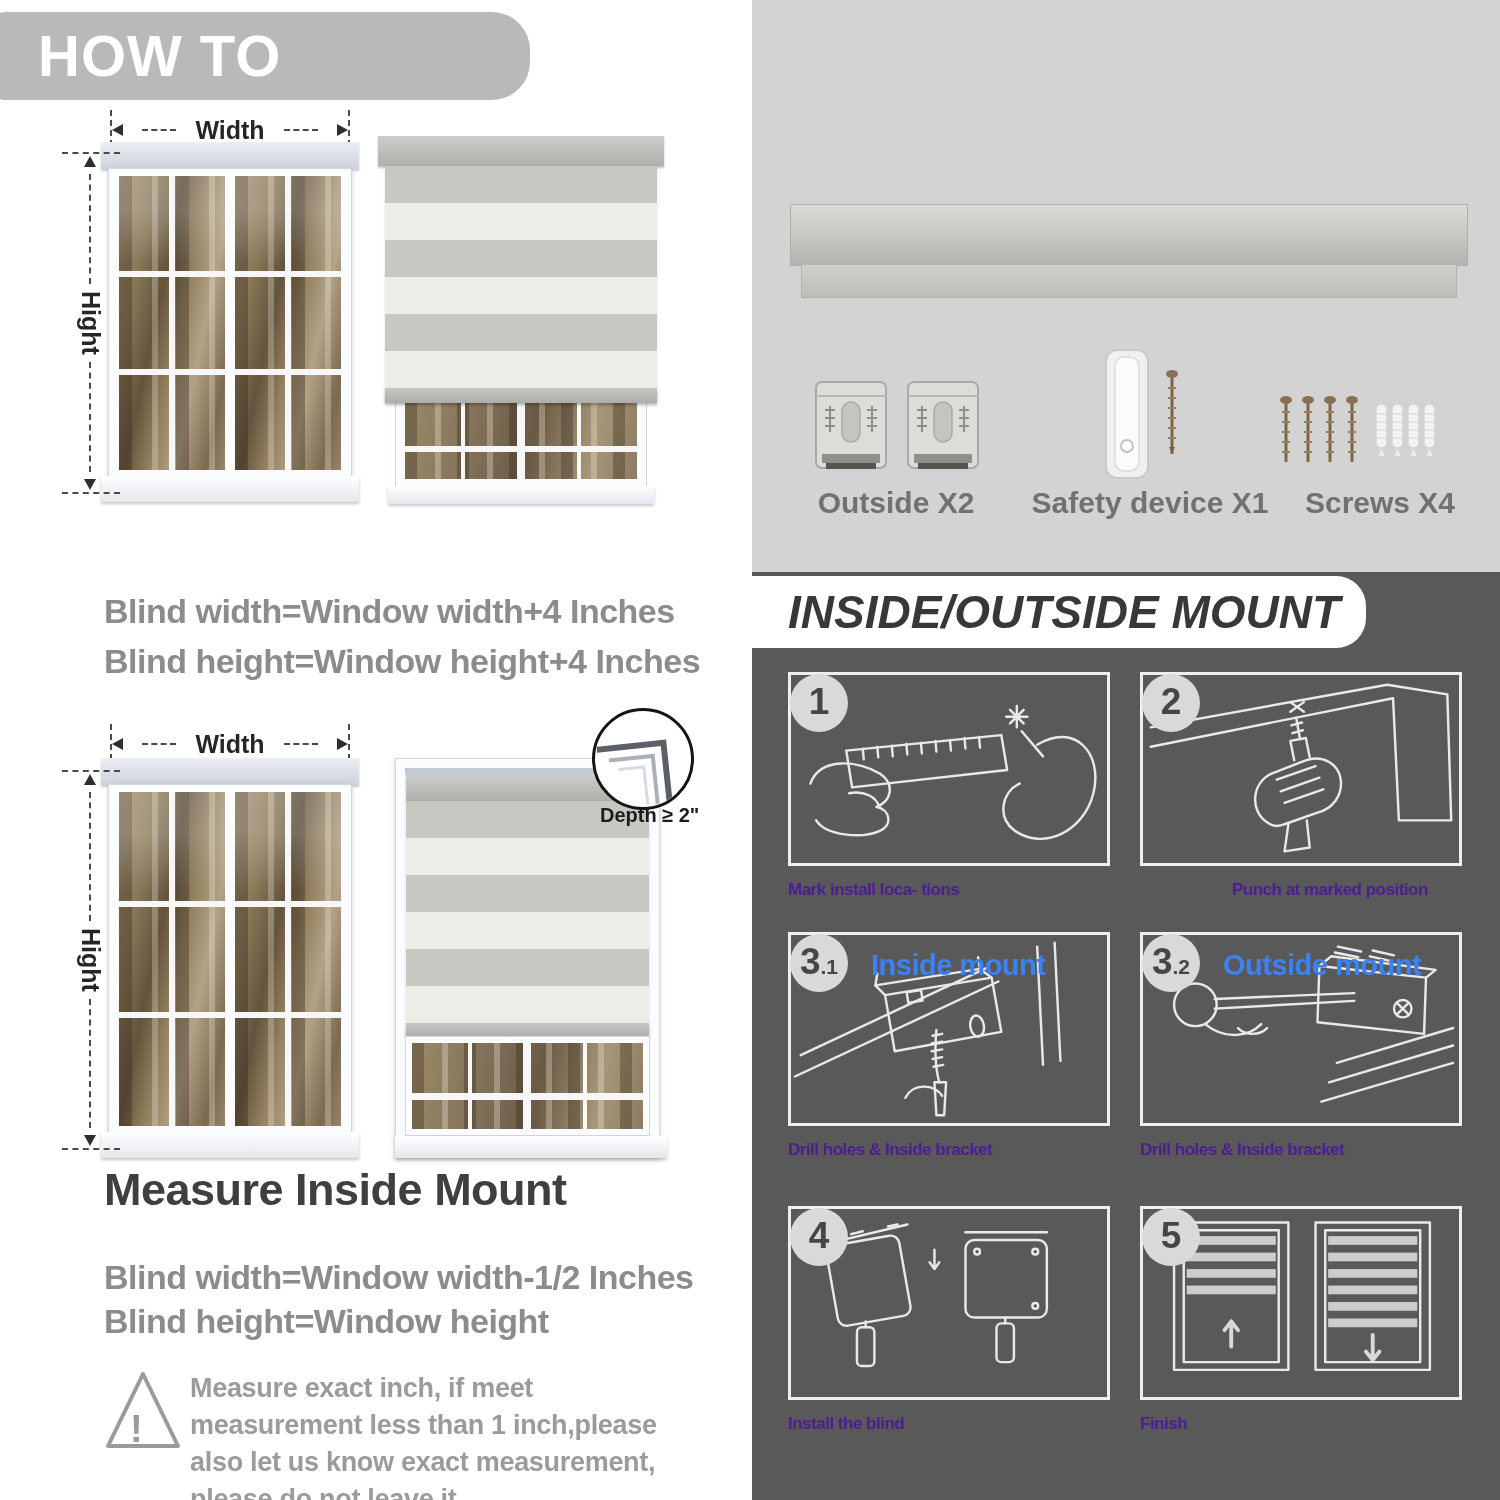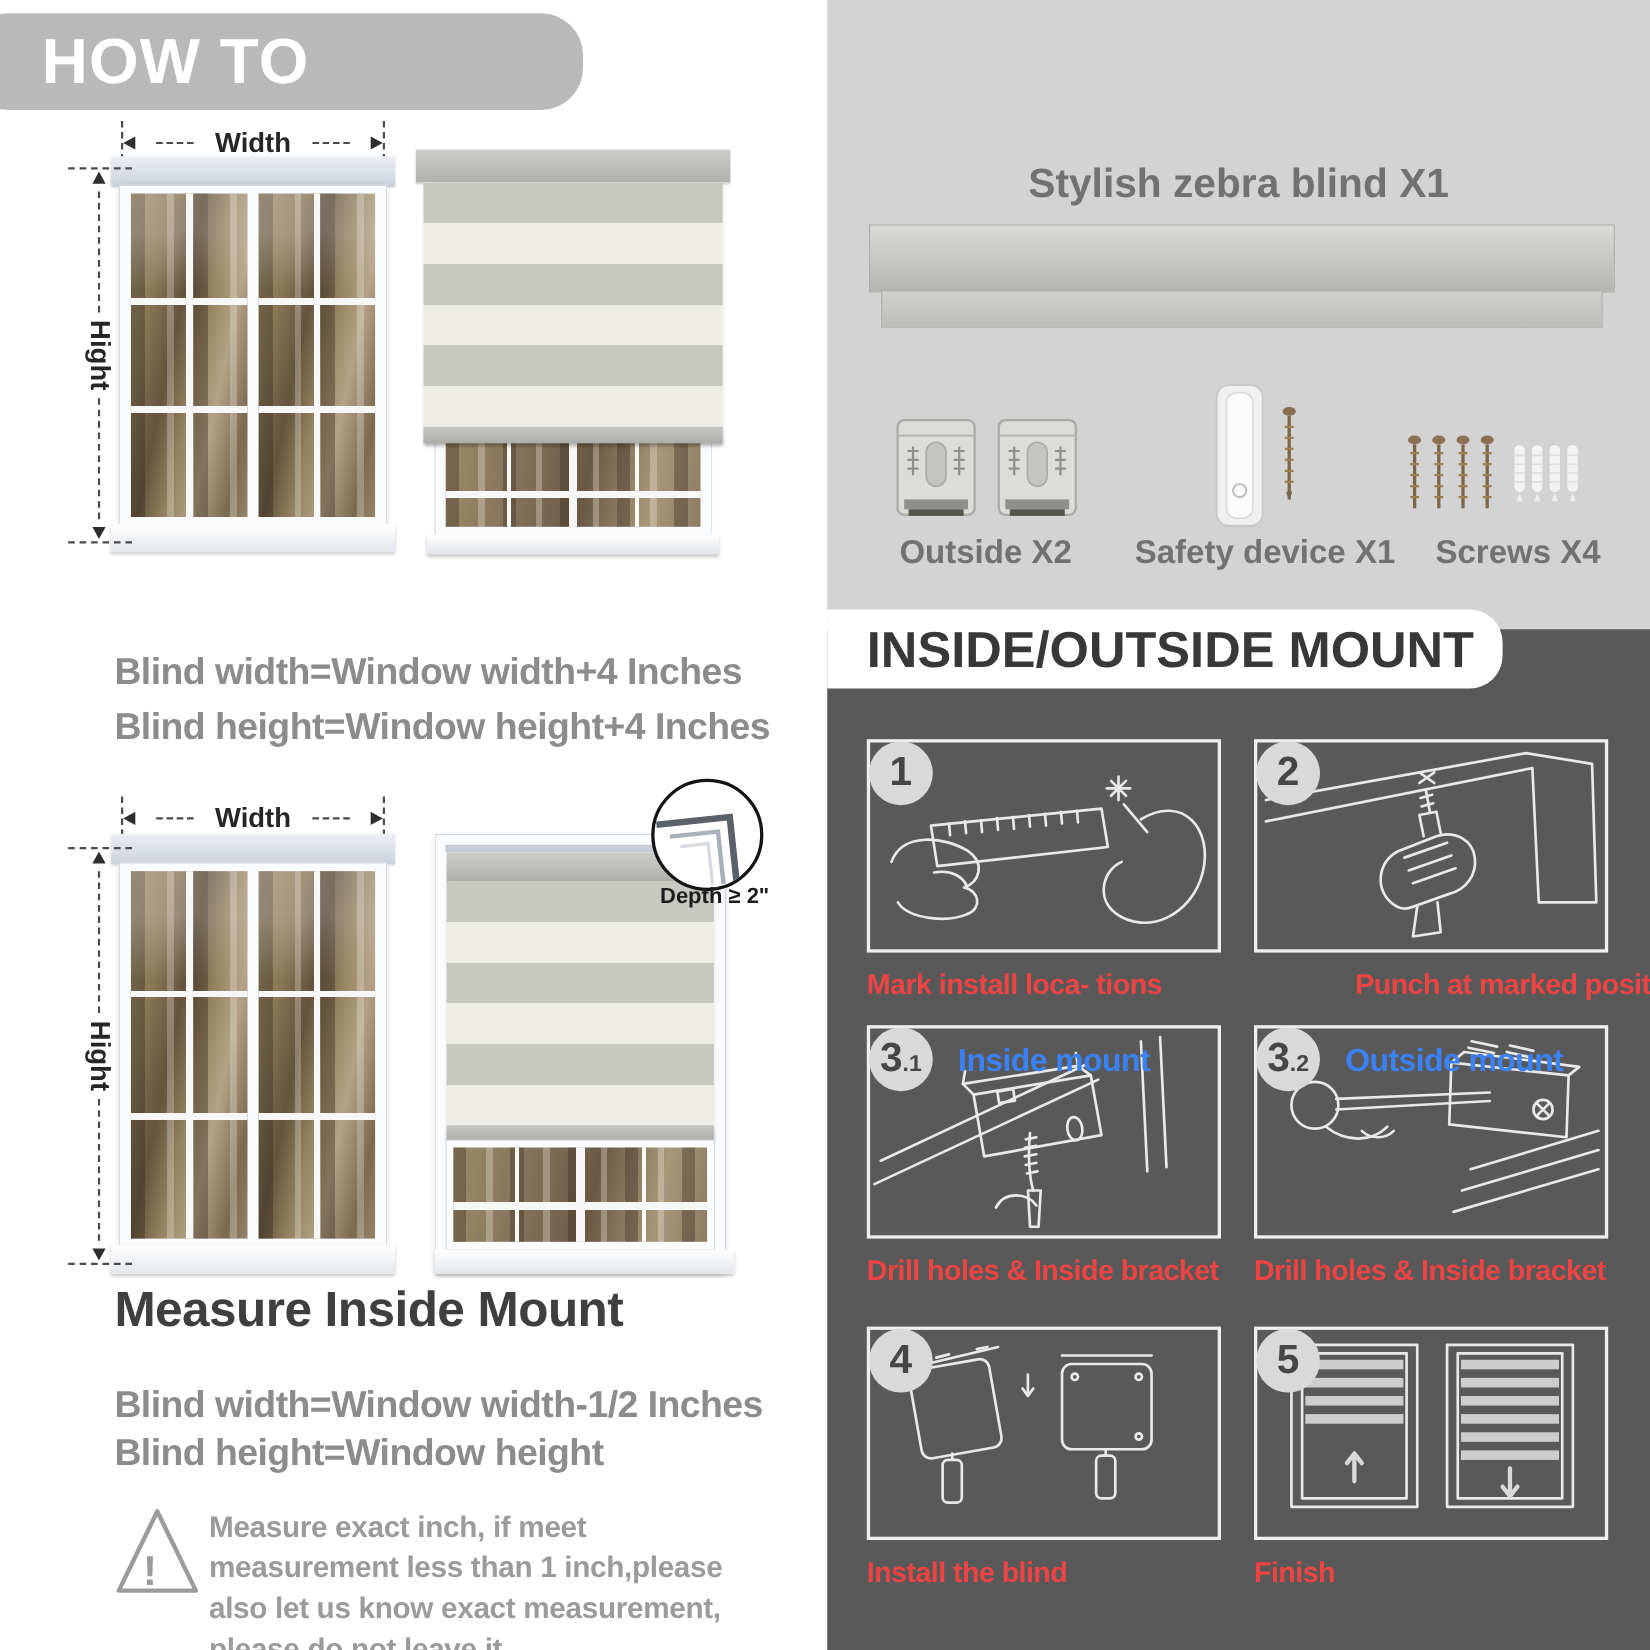--- a/index.html
+++ b/index.html
@@ -7,22 +7,22 @@
   .canvas{position:relative;width:1500px;height:1500px;overflow:hidden;background:#fff;}
   .abs{position:absolute;}
 
   
   .pill{position:absolute;left:-30px;top:12px;width:560px;height:88px;background:#b9b9b9;
         border-radius:38px;color:#fff;font-size:58px;font-weight:bold;letter-spacing:1px;
         line-height:88px;padding-left:68px;box-sizing:border-box;}
   .band{position:absolute;background:#fff;box-sizing:border-box;font-weight:bold;}
   .band-included{left:752px;top:12px;width:470px;height:78px;border-radius:0 34px 34px 0;
         color:#d4d4d4;font-size:47px;line-height:78px;padding-left:34px;letter-spacing:1px;}
-  .band-mount{left:752px;top:554px;width:614px;height:72px;border-radius:0 30px 30px 0;
-        color:#383838;font-size:46px;line-height:72px;padding-left:36px;}
+  .band-mount{left:752px;top:576px;width:614px;height:72px;border-radius:0 30px 30px 0;
+        color:#383838;font-size:46px;line-height:72px;padding-left:36px;font-style:italic;}
 
   
   .panel-light{position:absolute;left:752px;top:0;width:748px;height:572px;background:#d3d3d3;}
   .panel-dark{position:absolute;left:752px;top:572px;width:748px;height:928px;background:#595959;}
 
   
   .sec-title{position:absolute;left:104px;color:#3f3f3f;font-size:45px;font-weight:bold;letter-spacing:-.5px;}
   .rule{position:absolute;left:104px;color:#8c8c8c;font-size:34px;font-weight:bold;letter-spacing:-.5px;white-space:nowrap;}
 
   
@@ -96,21 +96,21 @@
             background:linear-gradient(180deg,#cfcfcb,#bdbdb9);border:1px solid #b1b1ad;border-top:none;box-sizing:border-box;}
   .item-label{position:absolute;top:486px;color:#717171;font-size:30px;font-weight:bold;text-align:center;}
 
   
   .step{position:absolute;width:322px;height:194px;border:3px solid #efefef;box-sizing:border-box;}
   .badge{position:absolute;left:-1px;top:-1px;width:58px;height:58px;border-radius:50%;background:#d9d9d9;
          display:flex;align-items:baseline;justify-content:center;}
   .badge .num{font-size:37px;font-weight:bold;color:#464646;line-height:56px;}
   .badge .sub{font-size:21px;font-weight:bold;color:#464646;}
   .step-title{position:absolute;left:80px;top:14px;color:#3b82f6;font-size:29px;font-weight:bold;letter-spacing:-.5px;}
-  .caption{position:absolute;width:360px;color:#ef4444;font-size:26px;font-weight:bold;letter-spacing:-.5px;white-space:nowrap;}
+  .caption{position:absolute;width:360px;color:#4c1d95;font-size:17px;font-weight:bold;letter-spacing:-.5px;white-space:nowrap;}
   .art{position:absolute;inset:0;width:100%;height:100%;}
 </style>
 </head>
 <body>
 
 <div class="canvas">
 
   <div class="panel-light"></div>
   <div class="panel-dark"></div>
 
@@ -215,21 +215,20 @@
   <div class="sec-title" style="top:1164px;">Measure Inside Mount</div>
   <div class="rule" style="top:1258px;">Blind width=Window width-1/2 Inches</div>
   <div class="rule" style="top:1302px;">Blind height=Window height</div>
 
   <svg class="abs" style="left:102px;top:1366px;" width="82" height="90" viewBox="0 0 82 90">
     <path d="M41 8 L76 80 L6 80 Z" fill="none" stroke="#9b9b9b" stroke-width="4" stroke-linejoin="round"></path>
   </svg>
   <div class="abs" style="left:130px;top:1408px;font-size:38px;font-weight:bold;color:#9b9b9b;">!</div>
   <div class="warn-text">Measure exact inch, if meet measurement less than 1 inch,please also let us know exact measurement, please do not leave it</div>
 
-  <div class="blind-label">Stylish zebra blind X1</div>
 
   <div class="headrail"></div>
   <div class="valance"></div>
 
   <svg class="abs" style="left:812px;top:372px;" width="170" height="112" viewBox="0 0 170 112">
     <g stroke="#a9a9a5" stroke-width="2" fill="#dcdcd8">
       <rect x="4" y="10" width="70" height="86" rx="6"></rect>
       <rect x="96" y="10" width="70" height="86" rx="6"></rect>
     </g>
     <g stroke="#b6b6b2" stroke-width="2" fill="none">

